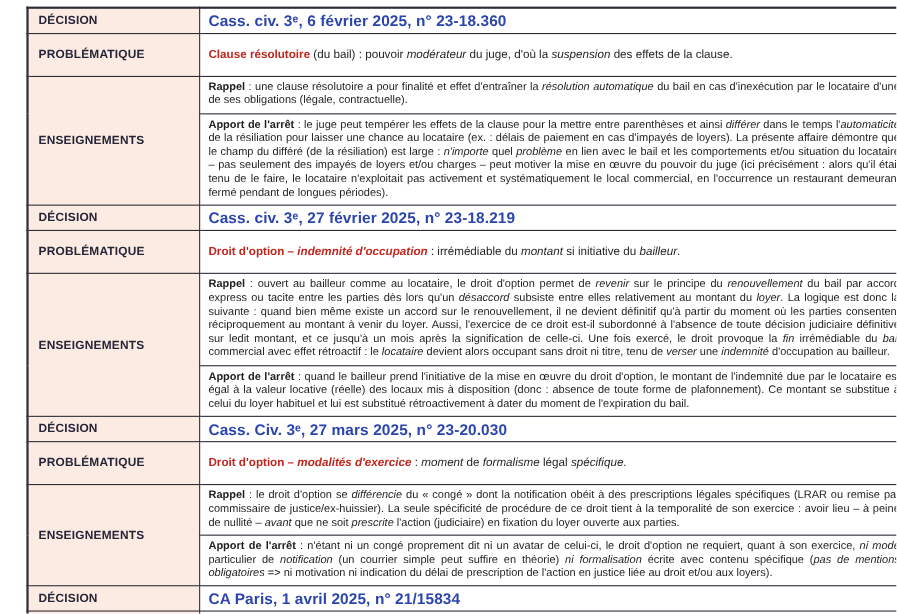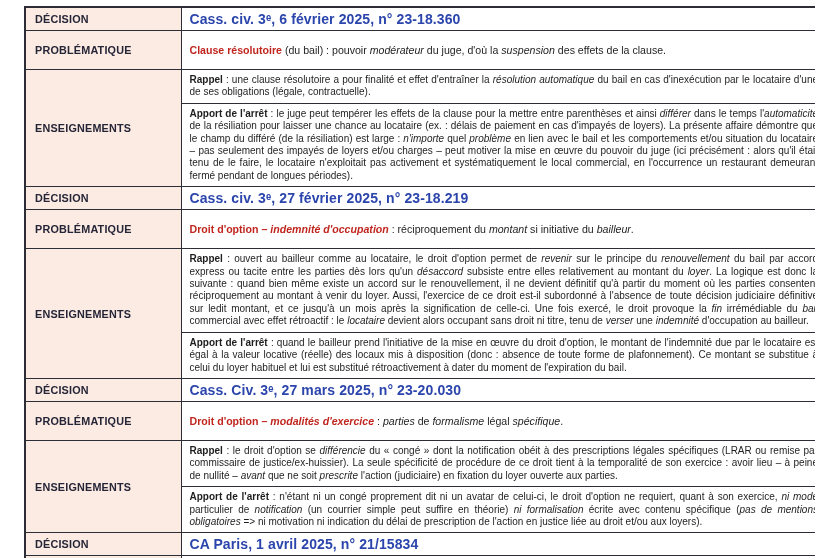--- a/index.html
+++ b/index.html
@@ -88,38 +88,38 @@
         <td class="ens"><span class="b">Apport de l'arrêt</span><span> : le juge peut tempérer les effets de la clause pour la mettre entre parenthèses et ainsi </span><span class="i">différer</span><span> dans le temps l'</span><span class="i">automaticité</span><span> de la résiliation pour laisser une chance au locataire (ex. : délais de paiement en cas d'impayés de loyers). La présente affaire démontre que le champ du différé (de la résiliation) est large : </span><span class="i">n'importe</span><span> quel </span><span class="i">problème</span><span> en lien avec le bail et les comportements et/ou situation du locataire – pas seulement des impayés de loyers et/ou charges – peut motiver la mise en œuvre du pouvoir du juge (ici précisément : alors qu'il était tenu de le faire, le locataire n'exploitait pas activement et systématiquement le local commercial, en l'occurrence un restaurant demeurant fermé pendant de longues périodes).</span></td>
       </tr>
     </tbody>
     <tbody>
       <tr>
         <td class="lbl">DÉCISION</td>
         <td class="dec">Cass. civ. 3ᵉ, 27 février 2025, n° 23-18.219</td>
       </tr>
       <tr>
         <td class="lbl">PROBLÉMATIQUE</td>
-        <td class="prob"><span class="b r">Droit d'option – </span><span class="b i r">indemnité d'occupation</span><span> : réciproquement du </span><span class="i">montant</span><span> si initiative du </span><span class="i">bailleur</span><span>.</span></td>
+        <td class="prob"><span class="b r">Droit d'option – </span><span class="b i r">indemnité d'occupation</span><span> : irrémédiable du </span><span class="i">montant</span><span> si initiative du </span><span class="i">bailleur</span><span>.</span></td>
       </tr>
       <tr>
         <td class="lbl" rowspan="2">ENSEIGNEMENTS</td>
         <td class="ens"><span class="b">Rappel</span><span> : ouvert au bailleur comme au locataire, le droit d'option permet de </span><span class="i">revenir</span><span> sur le principe du </span><span class="i">renouvellement</span><span> du bail par accord express ou tacite entre les parties dès lors qu'un </span><span class="i">désaccord</span><span> subsiste entre elles relativement au montant du </span><span class="i">loyer</span><span>. La logique est donc la suivante : quand bien même existe un accord sur le renouvellement, il ne devient définitif qu'à partir du moment où les parties consentent réciproquement au montant à venir du loyer. Aussi, l'exercice de ce droit est-il subordonné à l'absence de toute décision judiciaire définitive sur ledit montant, et ce jusqu'à un mois après la signification de celle-ci. Une fois exercé, le droit provoque la </span><span class="i">fin</span><span> irrémédiable du </span><span class="i">bail</span><span> commercial avec effet rétroactif : le </span><span class="i">locataire</span><span> devient alors occupant sans droit ni titre, tenu de </span><span class="i">verser</span><span> une </span><span class="i">indemnité</span><span> d'occupation au bailleur.</span></td>
       </tr>
       <tr>
         <td class="ens"><span class="b">Apport de l'arrêt</span><span> : quand le bailleur prend l'initiative de la mise en œuvre du droit d'option, le montant de l'indemnité due par le locataire est égal à la valeur locative (réelle) des locaux mis à disposition (donc : absence de toute forme de plafonnement). Ce montant se substitue à celui du loyer habituel et lui est substitué rétroactivement à dater du moment de l'expiration du bail.</span></td>
       </tr>
     </tbody>
     <tbody>
       <tr>
         <td class="lbl">DÉCISION</td>
         <td class="dec">Cass. Civ. 3ᵉ, 27 mars 2025, n° 23-20.030</td>
       </tr>
       <tr>
         <td class="lbl">PROBLÉMATIQUE</td>
-        <td class="prob"><span class="b r">Droit d'option – </span><span class="b i r">modalités d'exercice</span><span> : </span><span class="i">parties</span><span> de </span><span class="i">formalisme</span><span> légal </span><span class="i">spécifique</span><span>.</span></td>
+        <td class="prob"><span class="b r">Droit d'option – </span><span class="b i r">modalités d'exercice</span><span> : </span><span class="i">moment</span><span> de </span><span class="i">formalisme</span><span> légal </span><span class="i">spécifique</span><span>.</span></td>
       </tr>
       <tr>
         <td class="lbl" rowspan="2">ENSEIGNEMENTS</td>
         <td class="ens"><span class="b">Rappel</span><span> : le droit d'option se </span><span class="i">différencie</span><span> du « congé » dont la notification obéit à des prescriptions légales spécifiques (LRAR ou remise par commissaire de justice/ex-huissier). La seule spécificité de procédure de ce droit tient à la temporalité de son exercice : avoir lieu – à peine de nullité – </span><span class="i">avant</span><span> que ne soit </span><span class="i">prescrite</span><span> l'action (judiciaire) en fixation du loyer ouverte aux parties.</span></td>
       </tr>
       <tr>
         <td class="ens"><span class="b">Apport de l'arrêt</span><span> : n'étant ni un congé proprement dit ni un avatar de celui-ci, le droit d'option ne requiert, quant à son exercice, </span><span class="i">ni mode</span><span> particulier de </span><span class="i">notification</span><span> (un courrier simple peut suffire en théorie) </span><span class="i">ni formalisation</span><span> écrite avec contenu spécifique (</span><span class="i">pas de mentions obligatoires</span><span> =&gt; ni motivation ni indication du délai de prescription de l'action en justice liée au droit et/ou aux loyers).</span></td>
       </tr>
     </tbody>
     <tbody>

